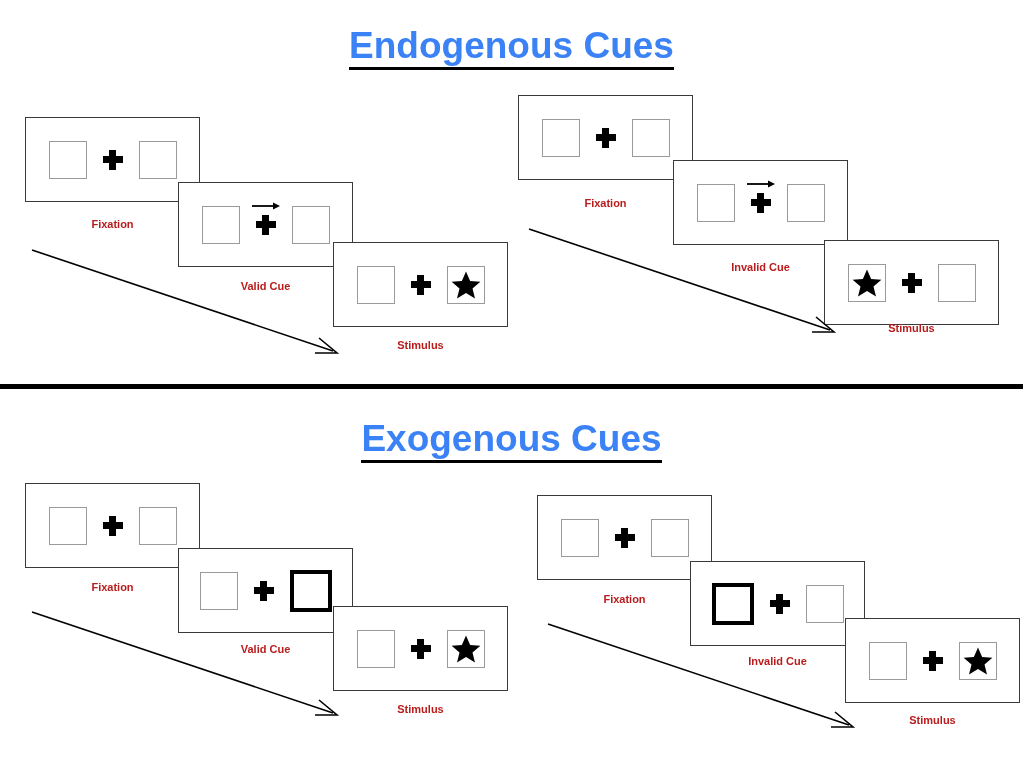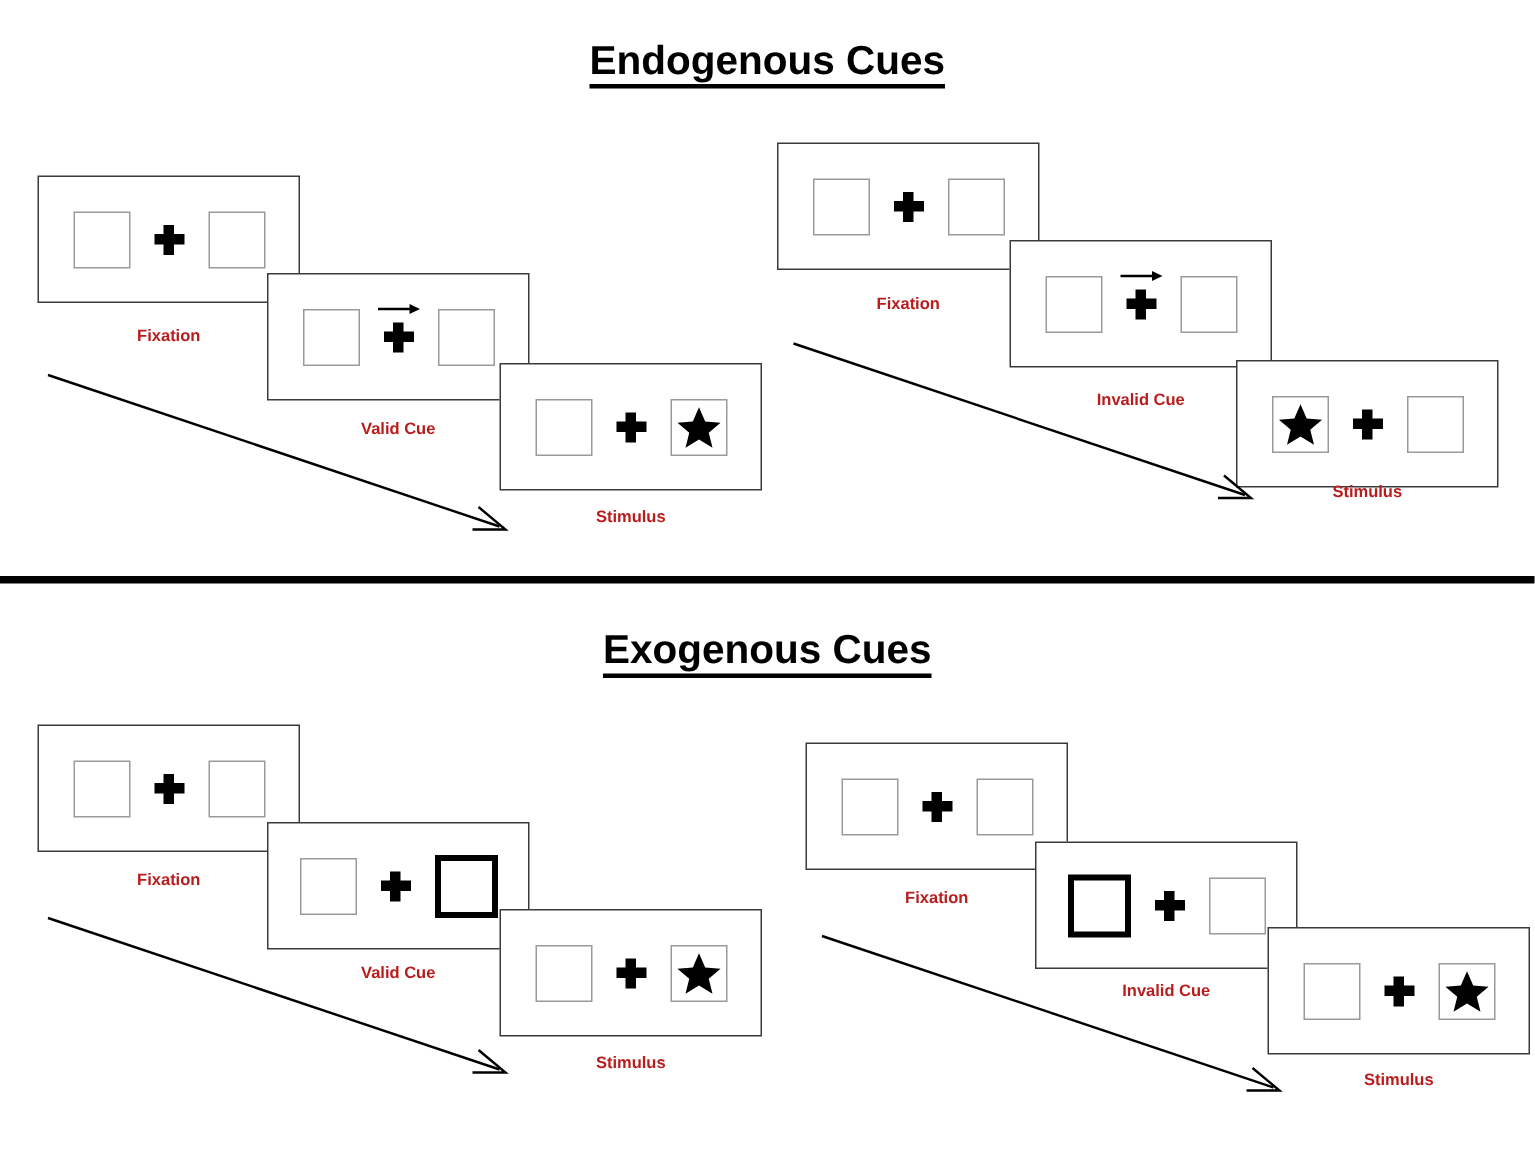--- a/index.html
+++ b/index.html
@@ -23,24 +23,24 @@
     top: 0;
     width: 1023px;
     height: 767px;
   }
 
   
   .section-title {
     position: absolute;
     width: 100%;
     text-align: center;
-    font-size: 27px;
+    font-size: 37px;
     font-weight: bold;
     letter-spacing: 0px;
-    color: #000000;
+    color: #3b82f6;
     white-space: nowrap;
   }
   .section-title span {
     border-bottom: 3px solid #000000;
     padding-bottom: 1px;
   }
 
   
   .divider {
     position: absolute;

